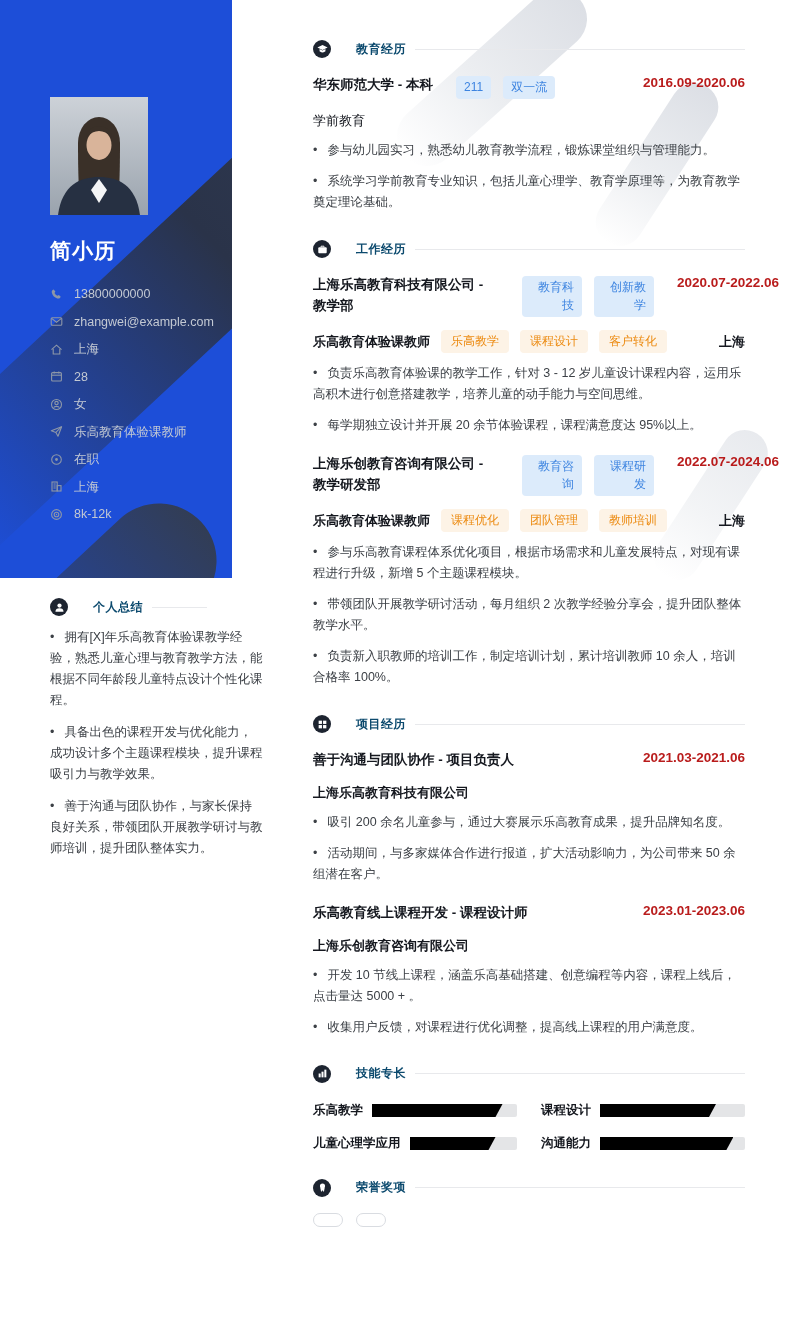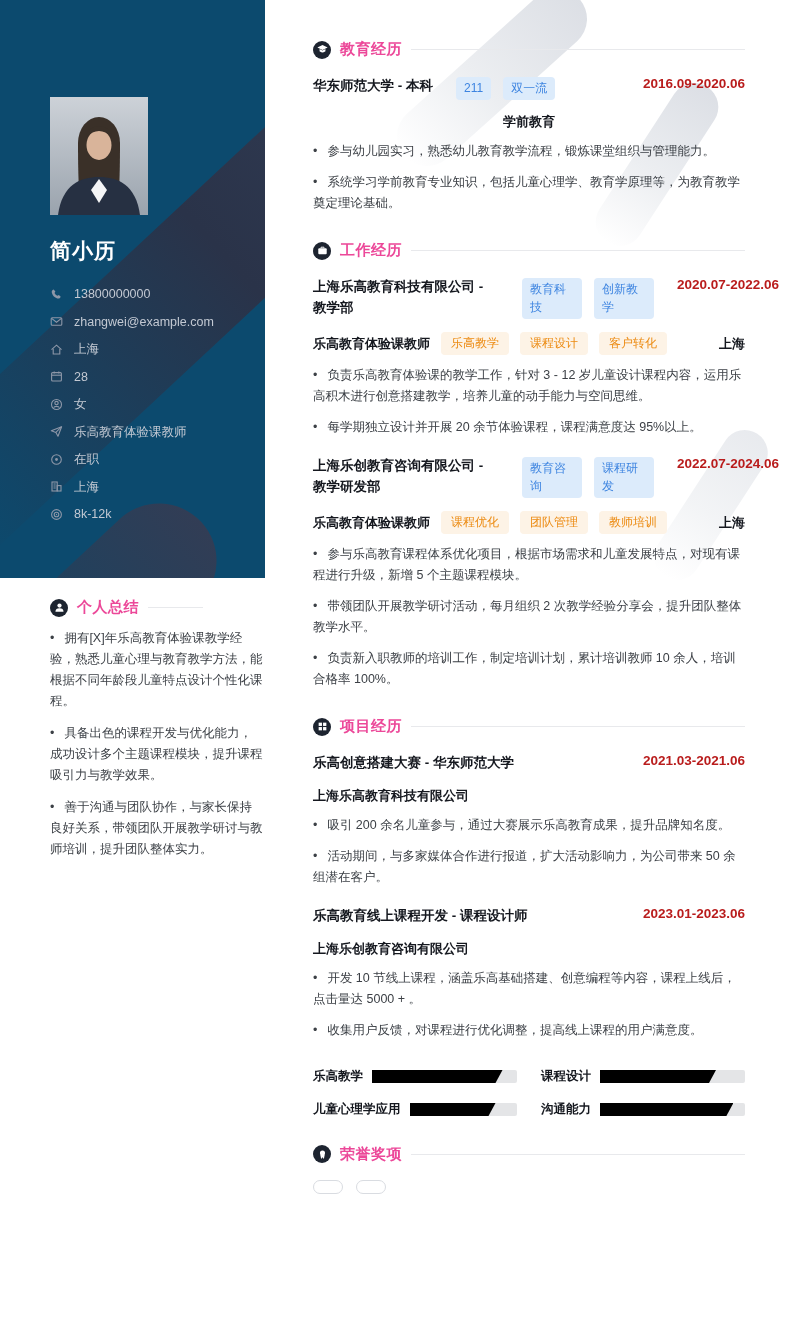--- a/index.html
+++ b/index.html
@@ -7,69 +7,69 @@
         font-family:"Liberation Sans","DejaVu Sans",sans-serif;color:#3c4046;}
 
   
   .deco{position:absolute;border-radius:60px;
         background:linear-gradient(to bottom,#dcdfe5 0%,#eceef1 55%,rgba(248,249,250,0) 100%);}
   .deco-1{left:462px;top:-40px;width:60px;height:235px;transform:rotate(48deg);}
   .deco-2{left:633px;top:72px;width:48px;height:185px;transform:rotate(33deg);}
   .deco-3{left:688px;top:420px;width:46px;height:170px;transform:rotate(33deg);opacity:.65;}
 
   
-  .sidebar{position:absolute;left:0;top:0;width:265px;height:578px;background:#0c4a6e;overflow:hidden;}
+  .sidebar{position:absolute;left:0;top:0;width:232px;height:578px;background:#1d4ed8;overflow:hidden;}
   .sb-band{position:absolute;border-radius:70px;
            background:linear-gradient(to bottom,#344059 0%,#2a3349 45%,rgba(42,51,72,0) 92%);}
   .sb-band-a{left:130px;top:-120px;width:125px;height:800px;transform:rotate(47deg);}
   .sb-band-b{left:-10px;top:455px;width:115px;height:420px;transform:rotate(47deg);
              background:linear-gradient(to bottom,#323d55 0%,#28314545 60%,rgba(40,49,69,0) 100%);}
   .photo{position:absolute;left:50px;top:97px;width:98px;height:118px;
          background:linear-gradient(180deg,#cdd2d8 0%,#9aa3ad 100%);overflow:hidden;}
   .name{position:absolute;left:50px;top:237px;color:#ffffff;font-size:21px;font-weight:bold;letter-spacing:1px;}
   .contacts{position:absolute;left:50px;top:285px;display:flex;flex-direction:column;gap:9.5px;}
   .c-row{display:flex;align-items:center;gap:11px;color:#c3c9d3;font-size:12.5px;line-height:18px;}
   .c-ic{width:13px;height:13px;color:#8d97a8;flex:0 0 13px;display:flex;align-items:center;}
   .c-ic svg{width:13px;height:13px;}
 
   
   .section-head{display:flex;align-items:center;gap:9px;}
   .sh-ic{width:18px;height:18px;border-radius:50%;background:#1d2430;display:flex;
          align-items:center;justify-content:center;flex:0 0 18px;}
   .sh-ic svg{width:11px;height:11px;}
-  .sh-title{font-size:15px;font-weight:bold;color:#ec4899;white-space:nowrap;letter-spacing:.5px;}
+  .sh-title{font-size:12px;font-weight:bold;color:#0c4a6e;white-space:nowrap;letter-spacing:.5px;margin-left:16px;}
   .sh-line{flex:1;height:1px;background:#e8e9ec;}
 
   
   .summary{position:absolute;left:50px;top:598px;width:213px;}
   .summary .sh-line{flex:0 0 55px;}
   .summary .bl{margin-top:11px;}
   .summary .bl:first-of-type{margin-top:18px;}
 
   
   .bl{font-size:12.5px;line-height:1.68;color:#3c4046;margin-top:10px;}
   .bl::before{content:"•";margin-right:10px;color:#3c4046;}
 
   
   .main{position:absolute;left:313px;top:40px;width:432px;}
   .section{margin-bottom:27px;}
 
   .entry-head{display:flex;gap:23px;margin-top:17px;align-items:flex-start;}
   .eh-name{font-weight:bold;font-size:13.5px;color:#15181f;line-height:1.55;}
   .work-entry .eh-name{flex:0 0 186px;}
-  .eh-tags{display:flex;gap:12px;padding-top:1px;}
+  .eh-tags{display:flex;gap:12px;padding-top:1px;text-align:right;}
   .tag-b{background:#dcebfb;color:#3d84e0;font-size:12px;padding:3px 8px;border-radius:4px;
          line-height:1.45;height:fit-content;}
   .work-entry .tag-b{width:44px;}
   .eh-date{margin-left:auto;font-weight:bold;font-size:13.5px;color:#b91c1c;white-space:nowrap;}
   .role-row{display:flex;align-items:center;gap:11px;margin-top:13px;}
   .role{font-weight:bold;font-size:13px;color:#15181f;white-space:nowrap;}
   .tag-o{background:#fdf3e6;color:#ec8a10;font-size:12px;padding:3px 10px;border-radius:4px;white-space:nowrap;}
   .loc{margin-left:auto;font-weight:bold;font-size:13px;color:#15181f;}
-  .major{font-weight:bold;font-size:13px;color:#15181f;margin-top:13px;text-align:center;}
+  .major{font-weight:normal;font-size:13px;color:#15181f;margin-top:13px;}
   .p-company{font-weight:bold;font-size:13px;color:#15181f;margin-top:13px;}
   .entry{margin-bottom:18px;}
   .entry:last-child{margin-bottom:0;}
 
   
   .skills-grid{display:grid;grid-template-columns:1fr 1fr;column-gap:24px;row-gap:16px;margin-top:19px;}
   .skill-row{display:flex;align-items:center;gap:9px;}
   .skill-label{font-size:12.5px;font-weight:bold;color:#15181f;white-space:nowrap;}
   .skill-track{flex:1;height:13px;background:#e4e5e7;border-radius:2px;position:relative;}
   .skill-fill{position:absolute;left:0;top:0;height:100%;background:#000000;
@@ -301,40 +301,51 @@
               <rect x="1.8" y="6.6" width="3.6" height="3.6" fill="#fff"></rect>
               <rect x="6.6" y="6.6" width="3.6" height="3.6" fill="#fff"></rect>
             </svg>
         </span>
         <span class="sh-title">项目经历</span>
         <span class="sh-line"></span>
       </div>
 
       <div class="entry">
         <div class="entry-head">
-          <span class="eh-name">乐高创意搭建大赛 - 华东师范大学</span>
+          <span class="eh-name">善于沟通与团队协作 - 项目负责人</span>
           <span class="eh-date">2021.03-2021.06</span>
         </div>
         <div class="p-company">上海乐高教育科技有限公司</div>
         <div class="bl">吸引 200 余名儿童参与，通过大赛展示乐高教育成果，提升品牌知名度。</div>
         <div class="bl">活动期间，与多家媒体合作进行报道，扩大活动影响力，为公司带来 50 余组潜在客户。</div>
       </div>
 
       <div class="entry">
         <div class="entry-head">
           <span class="eh-name">乐高教育线上课程开发 - 课程设计师</span>
           <span class="eh-date">2023.01-2023.06</span>
         </div>
         <div class="p-company">上海乐创教育咨询有限公司</div>
         <div class="bl">开发 10 节线上课程，涵盖乐高基础搭建、创意编程等内容，课程上线后，点击量达 5000 + 。</div>
         <div class="bl">收集用户反馈，对课程进行优化调整，提高线上课程的用户满意度。</div>
       </div>
     </div>
 
     <div class="section">
+      <div class="section-head">
+        <span class="sh-ic">
+          <svg viewBox="0 0 12 12">
+              <rect x="1.8" y="6" width="2.2" height="4.2" fill="#fff"></rect>
+              <rect x="4.9" y="4" width="2.2" height="6.2" fill="#fff"></rect>
+              <rect x="8" y="1.8" width="2.2" height="8.4" fill="#fff"></rect>
+            </svg>
+        </span>
+        <span class="sh-title">技能专长</span>
+        <span class="sh-line"></span>
+      </div>
       <div class="skills-grid">
         <div class="skill-row">
           <span class="skill-label">乐高教学</span>
           <span class="skill-track">
               <span class="skill-fill" style="width: 90%;"></span>
             </span>
         </div>
         <div class="skill-row">
           <span class="skill-label">课程设计</span>
           <span class="skill-track">

